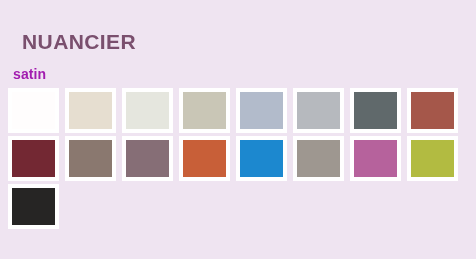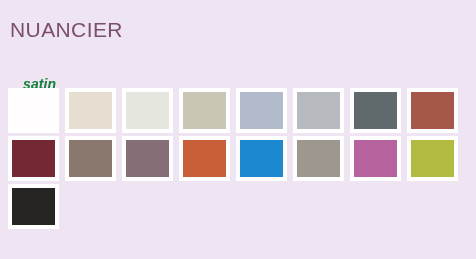--- a/index.html
+++ b/index.html
@@ -17,46 +17,45 @@
   #page {
     position: relative;
     width: 476px;
     height: 259px;
     background: #efe4f1;
     box-sizing: border-box;
     padding: 0 8px;
   }
 
   #page-title {
-    margin: 0;
+    margin: 12px;
     padding: 0;
     position: absolute;
     left: 10px;
     top: 19px;
     font-size: 21px;
-    font-weight: normal;
+    font-weight: bold;
     letter-spacing: 0.4px;
     color: #7a4f6e;
     line-height: 1;
     white-space: nowrap;
   }
 
   #finish-label {
-    margin: 13px;
+    margin: 3px;
     padding: 0;
     position: absolute;
     left: 10px;
     top: 64px;
     font-size: 14px;
     font-weight: bold;
     letter-spacing: 0.1px;
-    color: #15803d;
+    color: #a21caf;
     line-height: 1;
     white-space: nowrap;
-    font-style: italic;
   }
 
   #swatch-grid {
     position: absolute;
     left: 8px;
     top: 88px;
     width: 460px;
   }
 
   .swatch-row {

